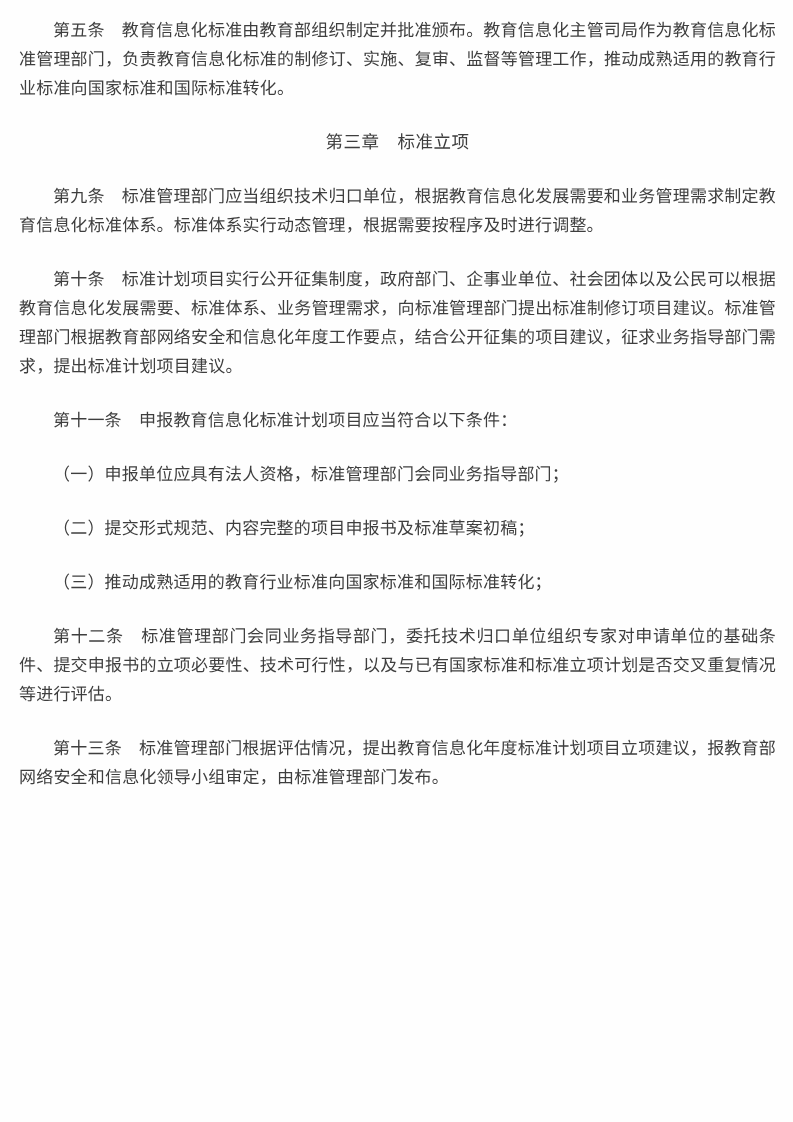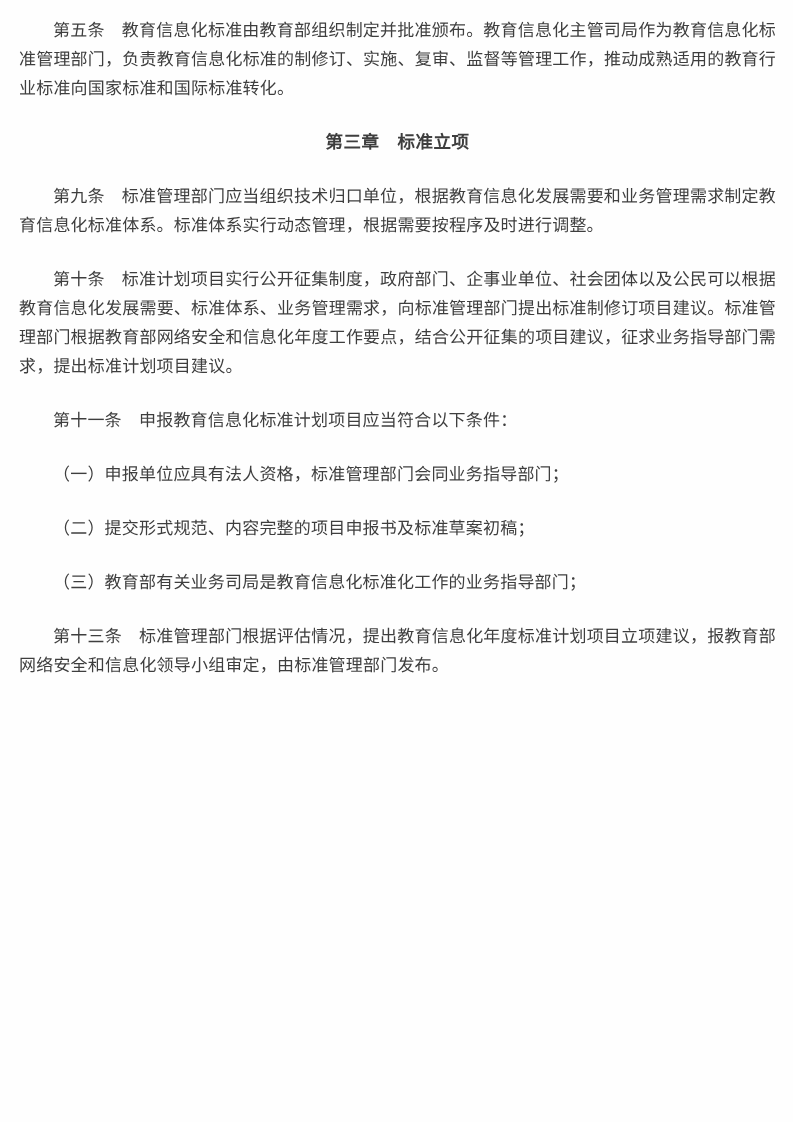--- a/index.html
+++ b/index.html
@@ -38,33 +38,34 @@
     line-height: 29px;
     text-align: justify;
     text-indent: 2em;
     letter-spacing: 0.2px;
     word-break: break-all;
   }
   .chapter {
     margin: 0 0 25px 0;
     font-size: 17.5px;
     line-height: 29px;
-    font-weight: bold;
+    font-weight: normal;
     text-align: center;
     text-indent: 0;
     letter-spacing: 0.5px;
   }
 </style>
 </head>
 <body>
 
 <div class="page">
   <p class="para">第五条　教育信息化标准由教育部组织制定并批准颁布。教育信息化主管司局作为教育信息化标准管理部门，负责教育信息化标准的制修订、实施、复审、监督等管理工作，推动成熟适用的教育行业标准向国家标准和国际标准转化。</p>
   <h2 class="chapter">第三章　标准立项</h2>
   <p class="para">第九条　标准管理部门应当组织技术归口单位，根据教育信息化发展需要和业务管理需求制定教育信息化标准体系。标准体系实行动态管理，根据需要按程序及时进行调整。</p>
   <p class="para">第十条　标准计划项目实行公开征集制度，政府部门、企事业单位、社会团体以及公民可以根据教育信息化发展需要、标准体系、业务管理需求，向标准管理部门提出标准制修订项目建议。标准管理部门根据教育部网络安全和信息化年度工作要点，结合公开征集的项目建议，征求业务指导部门需求，提出标准计划项目建议。</p>
   <p class="para">第十一条　申报教育信息化标准计划项目应当符合以下条件：</p>
   <p class="list-item">（一）申报单位应具有法人资格，标准管理部门会同业务指导部门；</p>
   <p class="list-item">（二）提交形式规范、内容完整的项目申报书及标准草案初稿；</p>
-  <p class="list-item">（三）教育部有关业务司局是教育信息化标准化工作的业务指导部门；</p>
+  <p class="list-item">（三）推动成熟适用的教育行业标准向国家标准和国际标准转化；</p>
+  <p class="para">第十二条　标准管理部门会同业务指导部门，委托技术归口单位组织专家对申请单位的基础条件、提交申报书的立项必要性、技术可行性，以及与已有国家标准和标准立项计划是否交叉重复情况等进行评估。</p>
   <p class="para">第十三条　标准管理部门根据评估情况，提出教育信息化年度标准计划项目立项建议，报教育部网络安全和信息化领导小组审定，由标准管理部门发布。</p>
 
 </div>
 
 </body></html>

